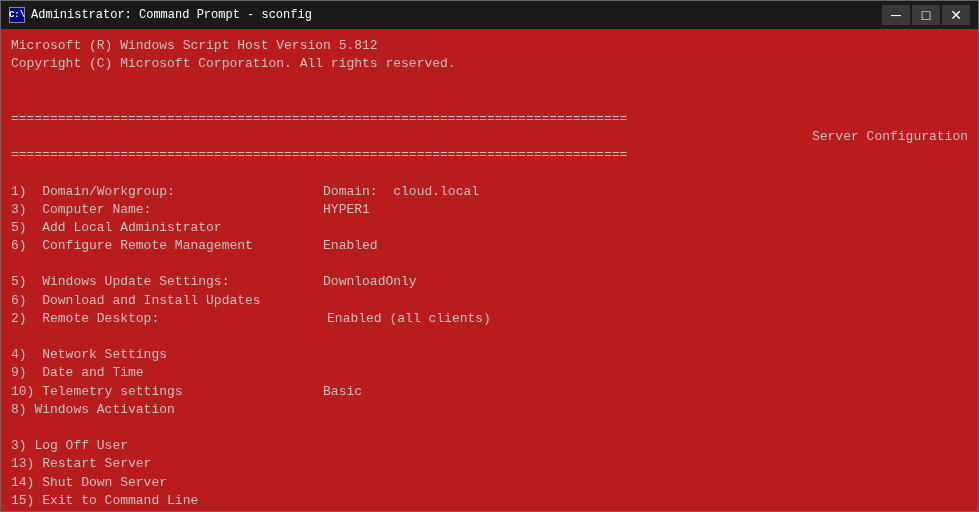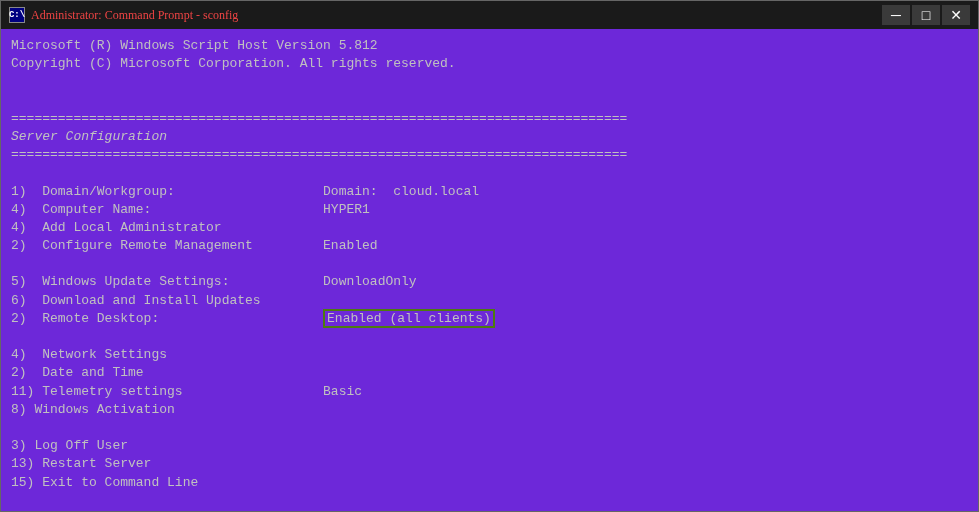--- a/index.html
+++ b/index.html
@@ -42,23 +42,23 @@
       display: flex;
       align-items: center;
       justify-content: center;
       font-size: 9px;
       color: #fff;
       font-weight: bold;
       flex-shrink: 0;
     }
 
     .title-bar-text {
-      color: #ef4444;
+      color: #ffffff;
       font-size: 12px;
-      font-family: Liberation Serif, serif;
+      font-family: Liberation Mono, monospace;
       flex: 1;
     }
 
     .title-bar-controls {
       display: flex;
       gap: 2px;
     }
 
     .title-bar-btn {
       width: 28px;
@@ -68,49 +68,48 @@
       color: #fff;
       font-size: 14px;
       cursor: pointer;
       display: flex;
       align-items: center;
       justify-content: center;
       font-family: 'Segoe UI', sans-serif;
     }
 
     .console {
-      background: #6d28d9;
+      background: #b91c1c;
       flex: 1;
       padding: 8px 10px;
       color: #c0c0c0;
       font-size: 13px;
       font-family: 'Courier New', Courier, monospace;
       line-height: 1.4;
       overflow: hidden;
     }
 
     .console-line {
       white-space: pre;
       color: #c0c0c0;
     }
 
     .highlight-box {
       display: inline;
-      border: 2px solid #4d7c0f;
+      border: 2px solid #b91c1c;
       padding: 0 2px;
     }
 
     .separator {
       color: #c0c0c0;
     }
 
     .section-title {
-      text-align: left;
+      text-align: right;
       color: #c0c0c0;
-      font-style: italic;
     }
   </style>
 </head>
 <body>
 
 <div class="window">
   <div class="title-bar">
     <div class="title-bar-icon">C:\</div>
     <span class="title-bar-text">Administrator: Command Prompt - sconfig</span>
     <div class="title-bar-controls">
@@ -123,31 +122,32 @@
   <div class="console">
     <div class="console-line">Microsoft (R) Windows Script Host Version 5.812</div>
     <div class="console-line">Copyright (C) Microsoft Corporation. All rights reserved.</div>
     <div class="console-line">&nbsp;</div>
     <div class="console-line">&nbsp;</div>
     <div class="console-line separator">===============================================================================</div>
     <div class="console-line section-title">Server Configuration</div>
     <div class="console-line separator">===============================================================================</div>
     <div class="console-line">&nbsp;</div>
     <div class="console-line">1)  Domain/Workgroup:                   Domain:  cloud.local</div>
-    <div class="console-line">4)  Computer Name:                      HYPER1</div>
-    <div class="console-line">4)  Add Local Administrator</div>
-    <div class="console-line">2)  Configure Remote Management         Enabled</div>
+    <div class="console-line">3)  Computer Name:                      HYPER1</div>
+    <div class="console-line">5)  Add Local Administrator</div>
+    <div class="console-line">6)  Configure Remote Management         Enabled</div>
     <div class="console-line">&nbsp;</div>
     <div class="console-line">5)  Windows Update Settings:            DownloadOnly</div>
     <div class="console-line">6)  Download and Install Updates</div>
     <div class="console-line"><span>2)  Remote Desktop:                     </span><span class="highlight-box">Enabled (all clients)</span></div>
     <div class="console-line">&nbsp;</div>
     <div class="console-line">4)  Network Settings</div>
-    <div class="console-line">2)  Date and Time</div>
-    <div class="console-line">11) Telemetry settings                  Basic</div>
+    <div class="console-line">9)  Date and Time</div>
+    <div class="console-line">10) Telemetry settings                  Basic</div>
     <div class="console-line">8) Windows Activation</div>
     <div class="console-line">&nbsp;</div>
     <div class="console-line">3) Log Off User</div>
     <div class="console-line">13) Restart Server</div>
+    <div class="console-line">14) Shut Down Server</div>
     <div class="console-line">15) Exit to Command Line</div>
 
   </div>
 </div>
 
 </body></html>

